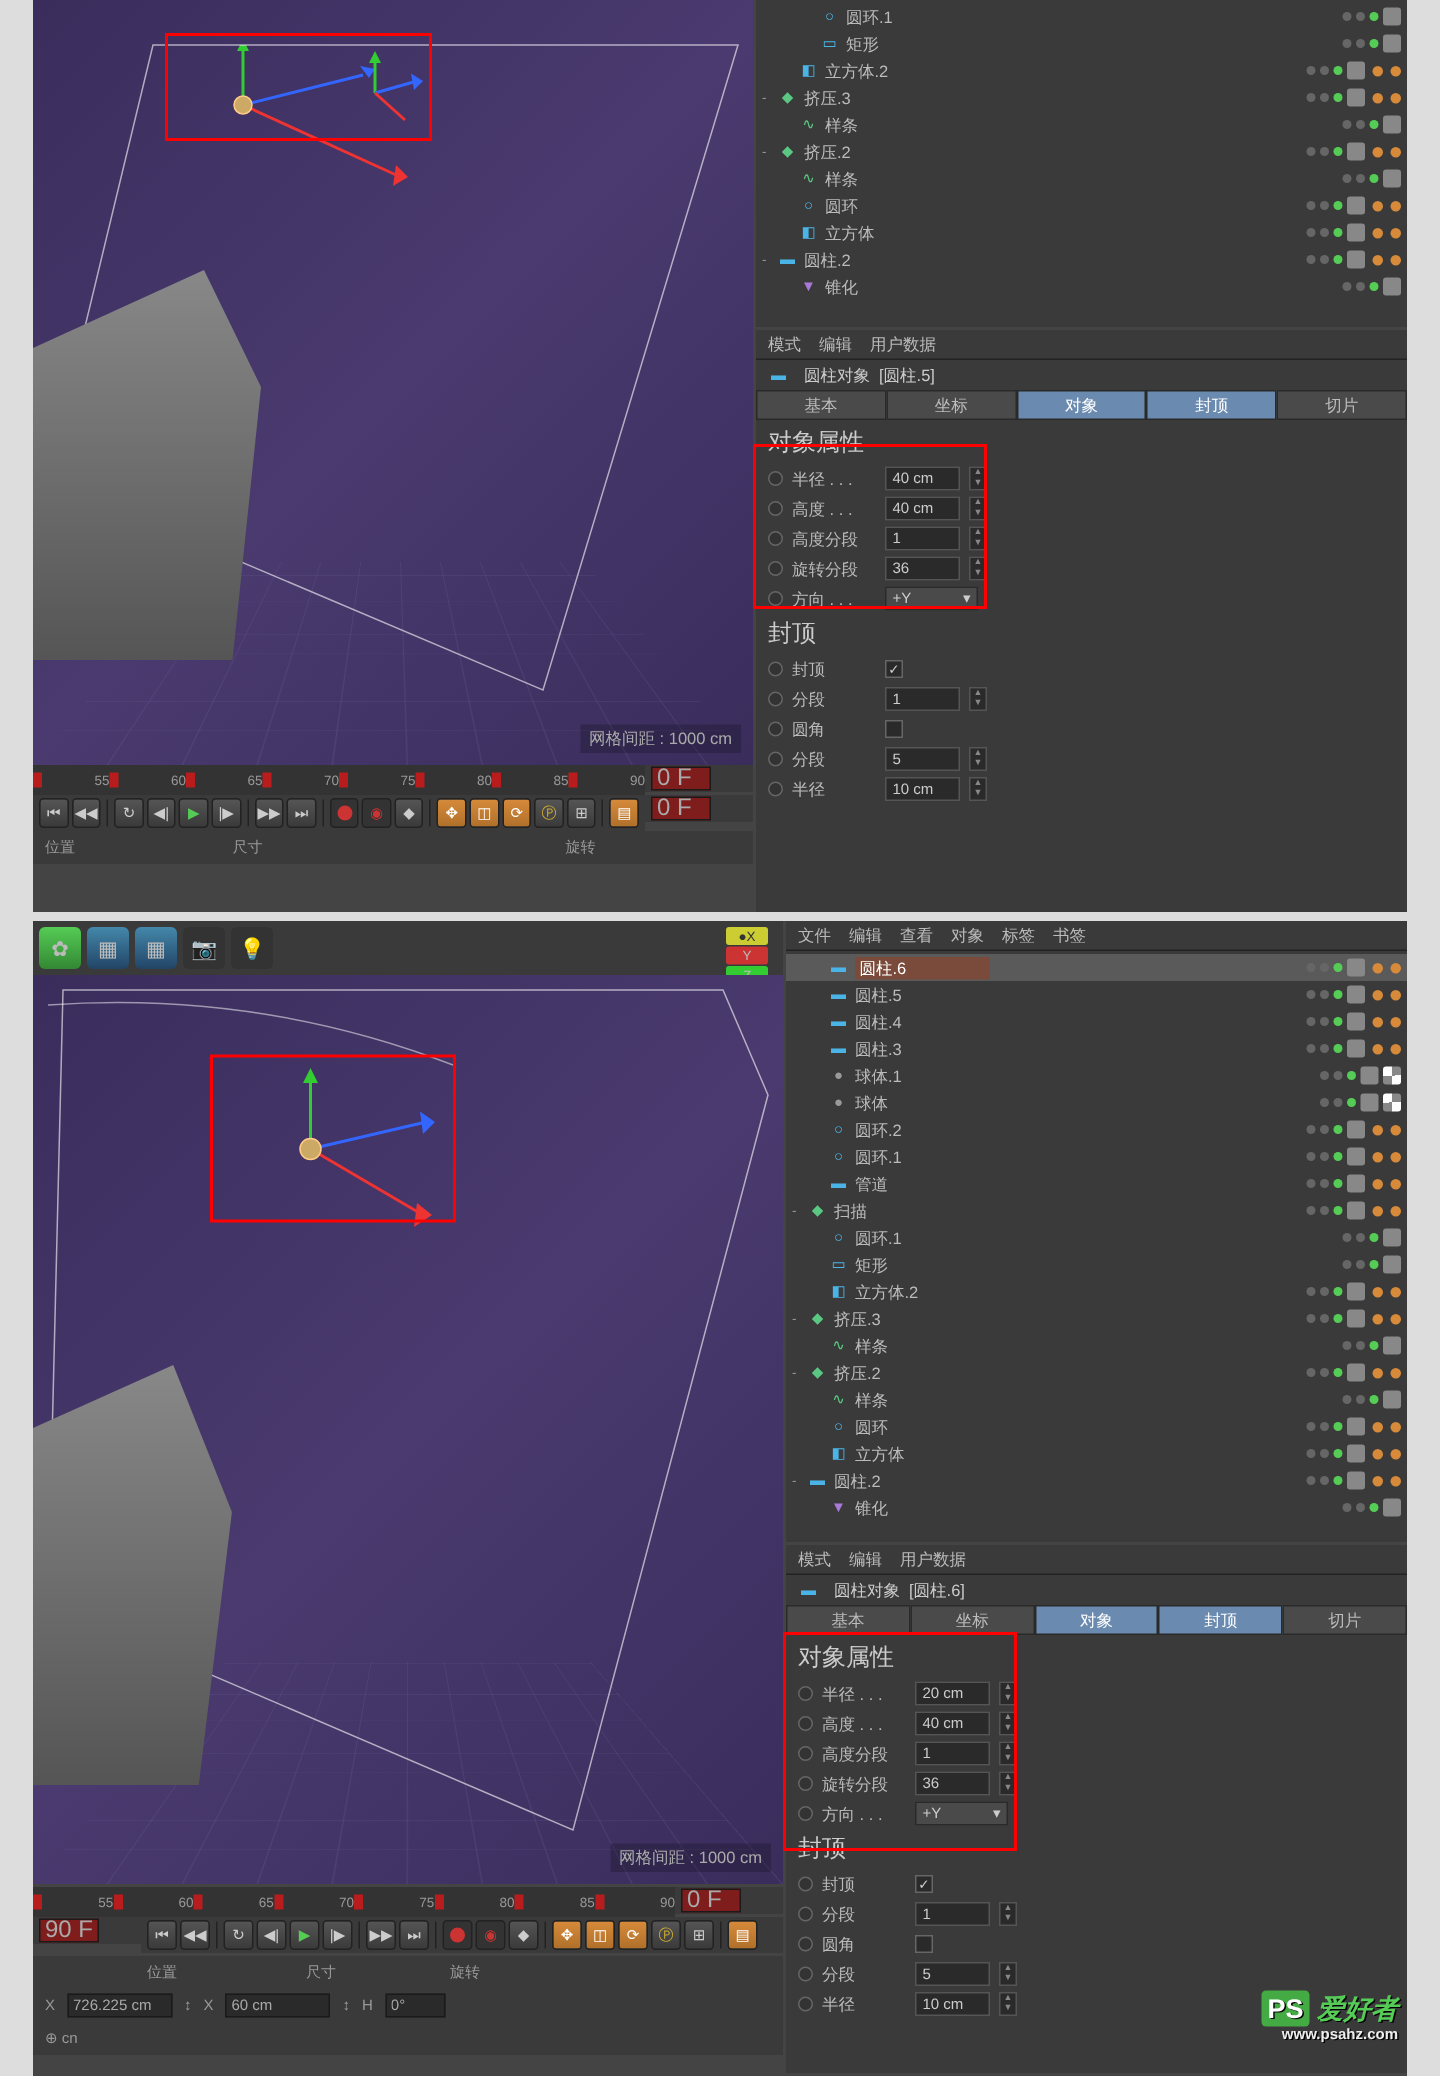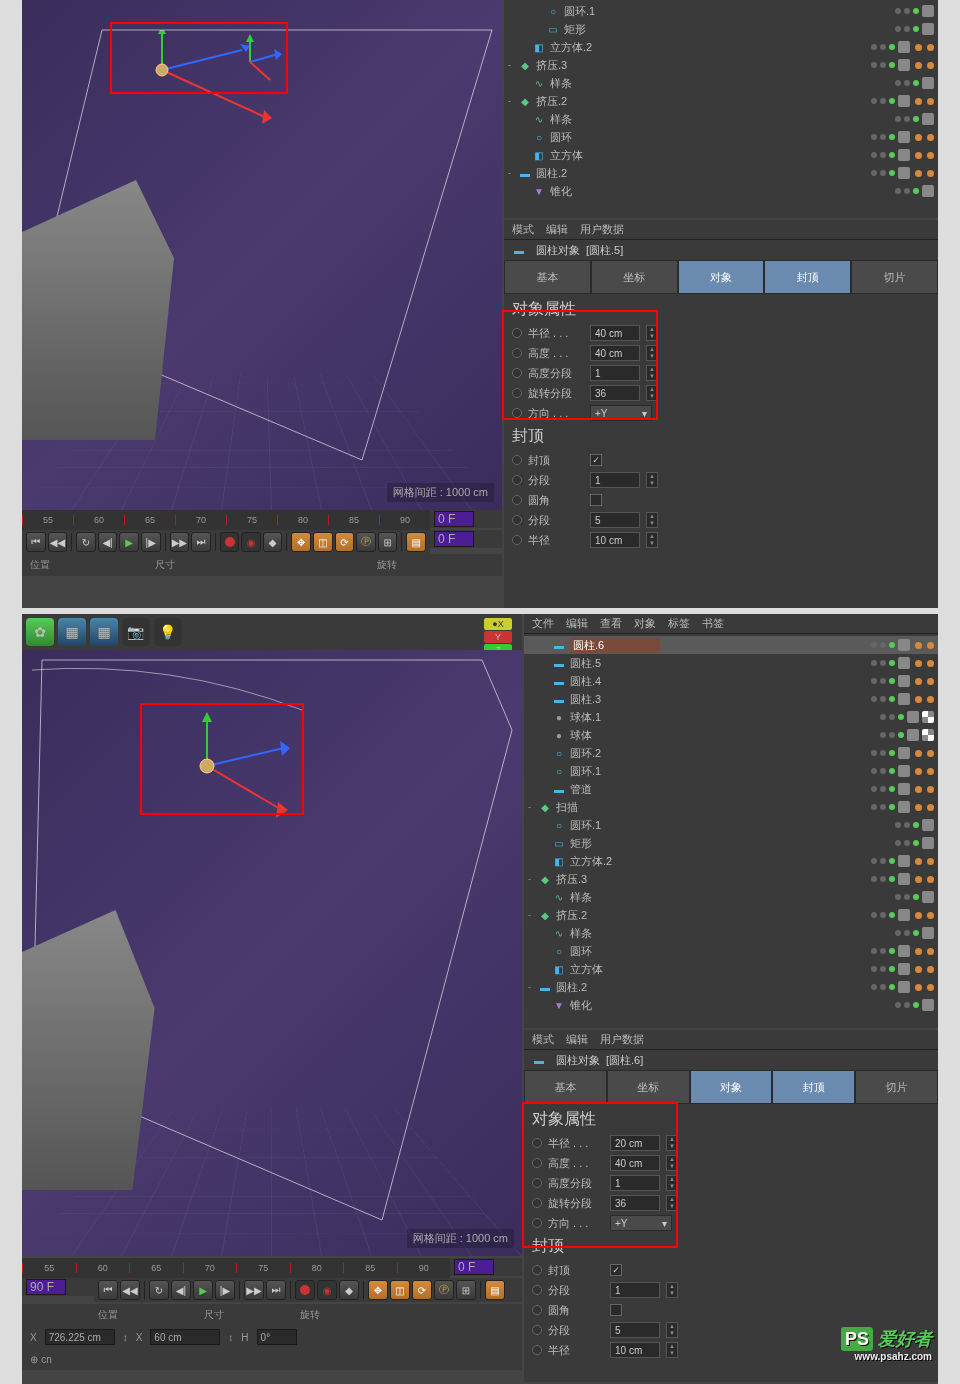--- a/index.html
+++ b/index.html
@@ -3,23 +3,23 @@
 <meta charset="utf-8">
 <style>
 *{margin:0;padding:0;box-sizing:border-box;font-family:"Microsoft YaHei",Arial,sans-serif;user-select:none}
 body{background:#ddd;width:960px;height:1384px;overflow:hidden;font-size:11px;color:#bbb}
 .panel{position:absolute;background:#444}
 .viewport{position:absolute;background:linear-gradient(135deg,#3a2d5c 0%,#4a3a6f 50%,#3a2d5c 100%);overflow:hidden}
 .viewport::before{content:"";position:absolute;inset:0;background-image:repeating-linear-gradient(90deg,transparent,transparent 49px,rgba(100,90,140,0.3) 49px,rgba(100,90,140,0.3) 50px),repeating-linear-gradient(0deg,transparent,transparent 49px,rgba(100,90,140,0.3) 49px,rgba(100,90,140,0.3) 50px);transform:perspective(500px) rotateX(60deg);transform-origin:center bottom}
 .gridlabel{position:absolute;bottom:8px;right:8px;color:#aaa;font-size:11px;background:rgba(0,0,0,0.2);padding:2px 6px}
 .redbox{position:absolute;border:2px solid red;pointer-events:none}
 .ruler{position:absolute;height:20px;background:#333;display:flex;align-items:center;font-size:9px;color:#999}
-.ruler span{flex:1;text-align:center;border-left:1px solid #b91c1c}
+.ruler span{flex:1;text-align:right;border-left:6px solid #b91c1c}
 .timebar{position:absolute;height:18px;background:#3a3a3a;display:flex;align-items:center;padding:0 4px}
-.frameinput{width:40px;height:16px;background:#4c1d95;border:1px solid #1a1a1a;color:#aaa;font-size:12px;padding:0 3px}
+.frameinput{width:40px;height:16px;background:#7f1d1d;border:1px solid #1a1a1a;color:#aaa;font-size:16px;padding:0 3px}
 .toolbar{position:absolute;height:24px;display:flex;align-items:center;gap:2px;padding:0 4px}
 .tbtn{width:20px;height:20px;background:linear-gradient(#555,#3a3a3a);border:1px solid #222;border-radius:3px;display:flex;align-items:center;justify-content:center;font-size:10px;color:#ccc;cursor:pointer}
 .tbtn.orange{background:linear-gradient(#d68a3a,#b0702a);color:#fff}
 .tbtn.record{background:#333}
 .reccirc{width:10px;height:10px;border-radius:50%;background:#c33}
 .coordbar{position:absolute;height:22px;background:#3a3a3a;display:flex;align-items:center;font-size:10px;color:#999;gap:8px;padding:0 8px}
 .coordbar input{width:70px;height:16px;background:#2a2a2a;border:1px solid #1a1a1a;color:#aaa;font-size:10px;padding:0 3px}
 .objmgr{position:absolute;background:#3a3a3a;overflow:hidden}
 .menubar{height:20px;display:flex;align-items:center;gap:12px;padding:0 8px;font-size:11px;color:#bbb;border-bottom:1px solid #222}
 .tree{padding:2px 0}
@@ -41,21 +41,21 @@
 .treeicons{display:flex;gap:3px;align-items:center;margin-left:auto}
 .dot{width:6px;height:6px;border-radius:50%}
 .dot.green{background:#5c5}
 .dot.grey{background:#666}
 .tag{width:12px;height:12px;background:#888;border-radius:2px}
 .tag.chk{background:repeating-conic-gradient(#888 0 25%,#fff 0 50%)}
 .oball{width:7px;height:7px;border-radius:50%;background:#d68a3a;margin-left:2px}
 .attr{position:absolute;background:#3a3a3a}
 .attrhead{height:20px;display:flex;align-items:center;padding:0 8px;font-size:11px;color:#bbb;border-bottom:1px solid #222;gap:12px}
 .attrtitle{height:20px;display:flex;align-items:center;padding:0 8px;font-size:11px;color:#ccc;background:#3a3a3a;gap:6px}
-.tabs{height:34px;display:flex}
+.tabs{height:20px;display:flex}
 .tab{flex:1;display:flex;align-items:center;justify-content:center;font-size:11px;background:#4a4a4a;border:1px solid #2a2a2a;color:#bbb;cursor:pointer}
 .tab.active{background:#6a8ab0;color:#fff}
 .section{padding:2px 8px}
 .sechead{font-size:16px;color:#ccc;padding:3px 0}
 .proprow{height:20px;display:flex;align-items:center;gap:6px;font-size:11px}
 .proprow .rd{width:10px;height:10px;border:1px solid #666;border-radius:50%;background:#333;cursor:pointer}
 .proprow label{width:56px;color:#bbb}
 .proprow .val{width:50px;height:16px;background:#2a2a2a;border:1px solid #555;color:#ccc;font-size:10px;padding:0 4px;display:flex;align-items:center}
 .proprow .spin{width:12px;height:16px;background:#2a2a2a;border:1px solid #555;display:flex;flex-direction:column}
 .proprow .spin div{flex:1;font-size:6px;text-align:center;color:#888;line-height:7px}

